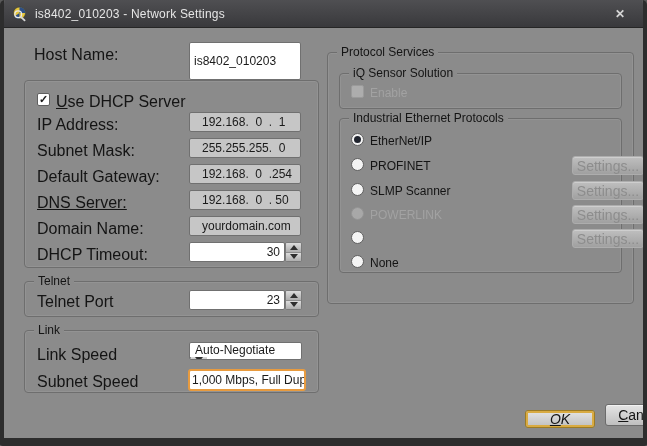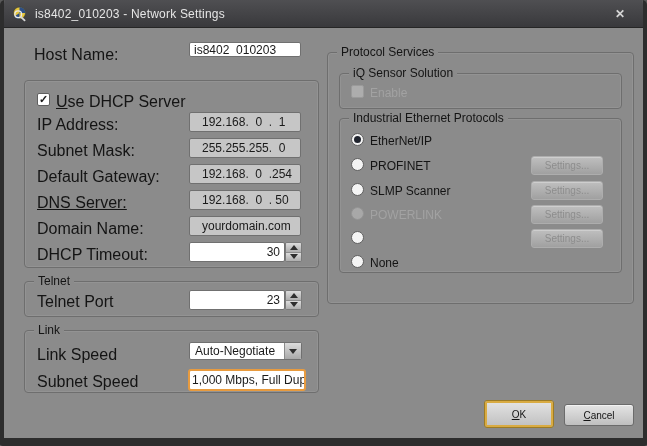--- a/index.html
+++ b/index.html
@@ -60,23 +60,24 @@
     background:#f4f4f4; border:1px solid #5f5f5f;
     display:flex; align-items:center; justify-content:center;
   }
   .radio .dot { width:7px; height:7px; border-radius:50%; background:#20242e; display:none; }
   .radio.selected .dot { display:block; }
   .radio.disabled { background:#a8a8a8; border-color:#949494; }
   .option-label { position:absolute; font-size:12px; color:#141414; white-space:nowrap; }
   .option-label.disabled { color:#a2a2a2; }
   .btn {
     position:absolute; display:flex; align-items:center; justify-content:center;
-    font-size:10px; color:#141414; border-radius:3px;
+    font-size:14px; color:#141414; border-radius:3px;
     background:linear-gradient(#e4e4e4,#bfbfbf); border:1px solid #6b6b6b;
     box-shadow:inset 0 1px 0 rgba(255,255,255,.55);
+    margin-left:41px;
   }
   .btn.disabled {
     background:linear-gradient(#bfbfbf,#a0a0a0); color:#8d8d8d; border:1px solid #adadad;
     box-shadow:inset 0 1px 0 rgba(255,255,255,.25);
   }
   .btn.default { border:1px solid #9c7b25; box-shadow:inset 0 0 0 2px #d9ab42, inset 0 1px 0 rgba(255,255,255,.4); }
   .accel { text-decoration:underline; }
   .combo {
     position:absolute; background:#fff; border:1px solid #707070; border-radius:2px;
     display:flex; align-items:stretch; overflow:hidden; font-size:12px; color:#1a1a1a;
@@ -101,21 +102,21 @@
       <circle cx="6.2" cy="8.2" r="3.4" fill="none" stroke="#e9e9e9" stroke-width="1.3"></circle>
       <line x1="8.8" y1="10.8" x2="12.6" y2="14.4" stroke="#d8d8d8" stroke-width="1.8" stroke-linecap="round"></line>
     </svg>
     <span class="title-text">is8402_010203 - Network Settings</span>
     <div class="close-btn">
       <span>✕</span>
     </div>
   </div>
 
   <div class="lbl" style="left:30px; top:46px;">Host Name:</div>
-  <div class="field" style="left:185px; top:42px; width:112px; height:15px;">
+  <div class="field" style="left:185px; top:42px; width:112px; height:38px;">
     <span>is8402_010203</span>
   </div>
 
   <div class="groupbox" style="left:20px; top:80px; width:295px; height:188px;"></div>
   <div class="checkbox" style="left:33px; top:93px;">✓</div>
   <div class="lbl" style="left:52px; top:93px;"><span class="accel">U</span><span>se DHCP Server</span></div>
 
   <div class="lbl" style="left:33px; top:116px;">IP Address:</div>
   <div class="field disabled ip-field" style="left:185px; top:112px; width:112px; height:20px;">
     <span class="octet">192</span>
@@ -191,21 +192,21 @@
       </div>
     <div class="spin-down">
         <div class="tri-down"></div>
       </div>
   </div>
 
   <div class="groupbox" style="left:20px; top:330px; width:295px; height:63px;">
     <span class="caption">Link</span>
   </div>
   <div class="lbl" style="left:33px; top:346px;">Link Speed</div>
-  <div class="combo" style="left:185px; top:342px; width:113px; height:18px;">
+  <div class="combo" style="left:185px; top:342px; width:113px; height:18px;flex-direction:column;">
     <div class="combo-text">Auto-Negotiate</div>
     <div class="combo-arrow">
         <div class="tri-down"></div>
       </div>
   </div>
   <div class="lbl" style="left:33px; top:373px;">Subnet Speed</div>
   <div class="field highlight-field" style="left:184px; top:369px; width:118px; height:22px; padding:0 2px;">
     <span style="white-space:nowrap;">1,000 Mbps, Full Dup</span>
   </div>
 
@@ -239,20 +240,20 @@
   <div class="radio disabled" style="left:347px; top:207px;"></div>
   <div class="option-label disabled" style="left:366px; top:208px;">POWERLINK</div>
   <div class="btn disabled" style="left:527px; top:205px; width:72px; height:19px;">Settings...</div>
 
   <div class="radio" style="left:347px; top:231px;"></div>
   <div class="btn disabled" style="left:527px; top:229px; width:72px; height:19px;">Settings...</div>
 
   <div class="radio" style="left:347px; top:255px;"></div>
   <div class="option-label" style="left:366px; top:256px;">None</div>
 
-  <div class="btn default" style="left:480px; top:400px; width:70px; height:28px;">
+  <div class="btn default" style="left:480px; top:410px; width:70px; height:18px;font-style:italic;">
     <span><span class="accel">O</span><span>K</span></span>
   </div>
   <div class="btn" style="left:560px; top:404px; width:70px; height:22px;">
     <span><span class="accel">C</span><span>ancel</span></span>
   </div>
 
 </div>
 
 </body></html>

